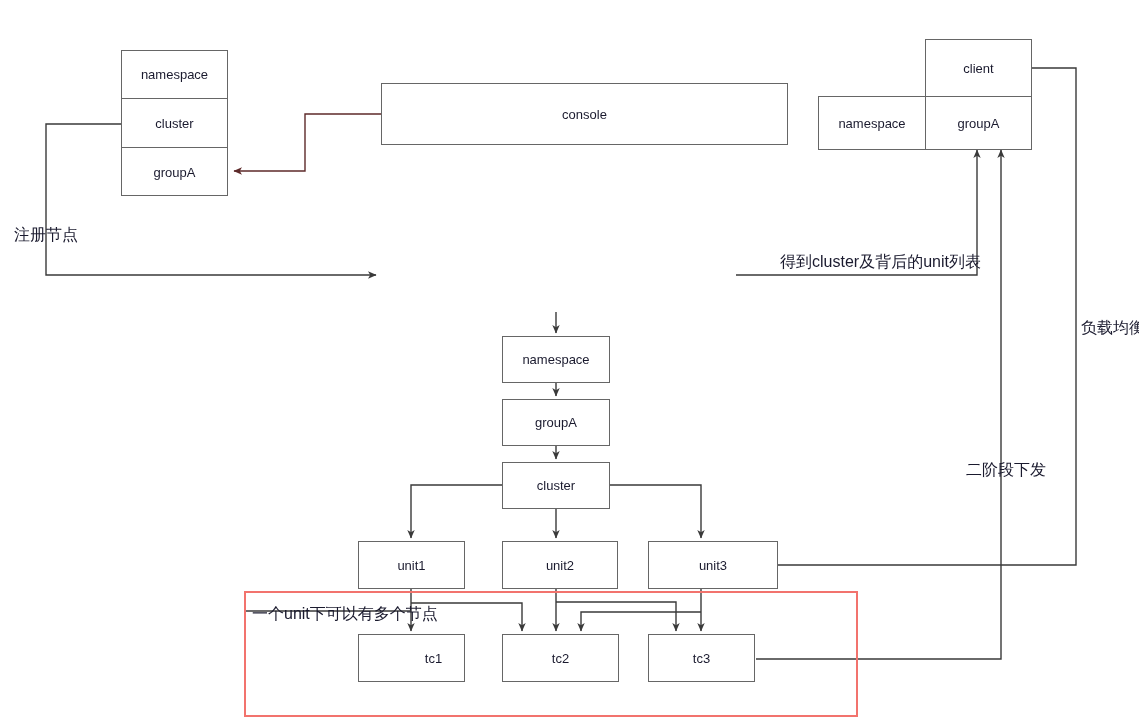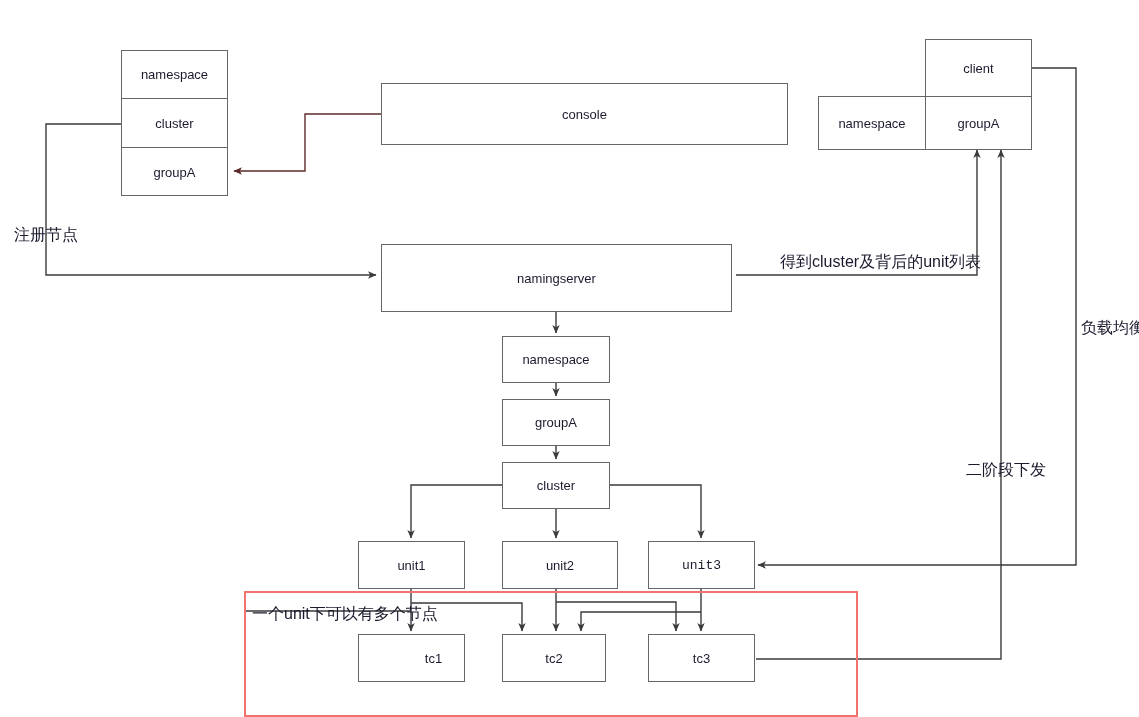--- a/index.html
+++ b/index.html
@@ -131,34 +131,33 @@
     <div class="cell" style="height:49px;">cluster</div>
     <div class="cell" style="height:49px;">groupA</div>
   </div>
 
   <div class="node" style="left:381px; top:61px; width:407px; height:62px;">console</div>
 
   <div class="node" style="left:925px; top:17px; width:107px; height:58px;">client</div>
   <div class="node" style="left:818px; top:74px; width:108px; height:54px;">namespace</div>
   <div class="node" style="left:925px; top:74px; width:107px; height:54px;">groupA</div>
 
-  <div class="node" style="left:381px; top:222px; width:351px; height:68px;">namingserver</div>
 
   <div class="node" style="left:502px; top:314px; width:108px; height:47px;">namespace</div>
   <div class="node" style="left:502px; top:377px; width:108px; height:47px;">groupA</div>
   <div class="node" style="left:502px; top:440px; width:108px; height:47px;">cluster</div>
 
   <div class="node" style="left:358px; top:519px; width:107px; height:48px;">unit1</div>
   <div class="node" style="left:502px; top:519px; width:116px; height:48px;">unit2</div>
-  <div class="node" style="left:648px; top:519px; width:107px; height:48px;font-family:Liberation Mono, monospace;">unit3</div>
+  <div class="node" style="left:648px; top:519px; width:130px; height:48px;">unit3</div>
 
   <div class="red-region" style="left:244px; top:569px; width:614px; height:126px;"></div>
 
   <div class="node" style="left:358px; top:612px; width:107px; height:48px;padding-left:44px;">tc1</div>
-  <div class="node" style="left:502px; top:612px; width:104px; height:48px;">tc2</div>
+  <div class="node" style="left:502px; top:612px; width:117px; height:48px;">tc2</div>
   <div class="node" style="left:648px; top:612px; width:107px; height:48px;">tc3</div>
 
   <div class="edge-label" style="left:14px; top:203px;">注册节点</div>
 
   <div class="edge-label" style="left:780px; top:230px;">得到cluster及背后的unit列表</div>
 
   <div class="edge-label" style="left:1081px; top:296px;">负载均衡</div>
 
   <div class="edge-label" style="left:966px; top:438px;">二阶段下发</div>
 

